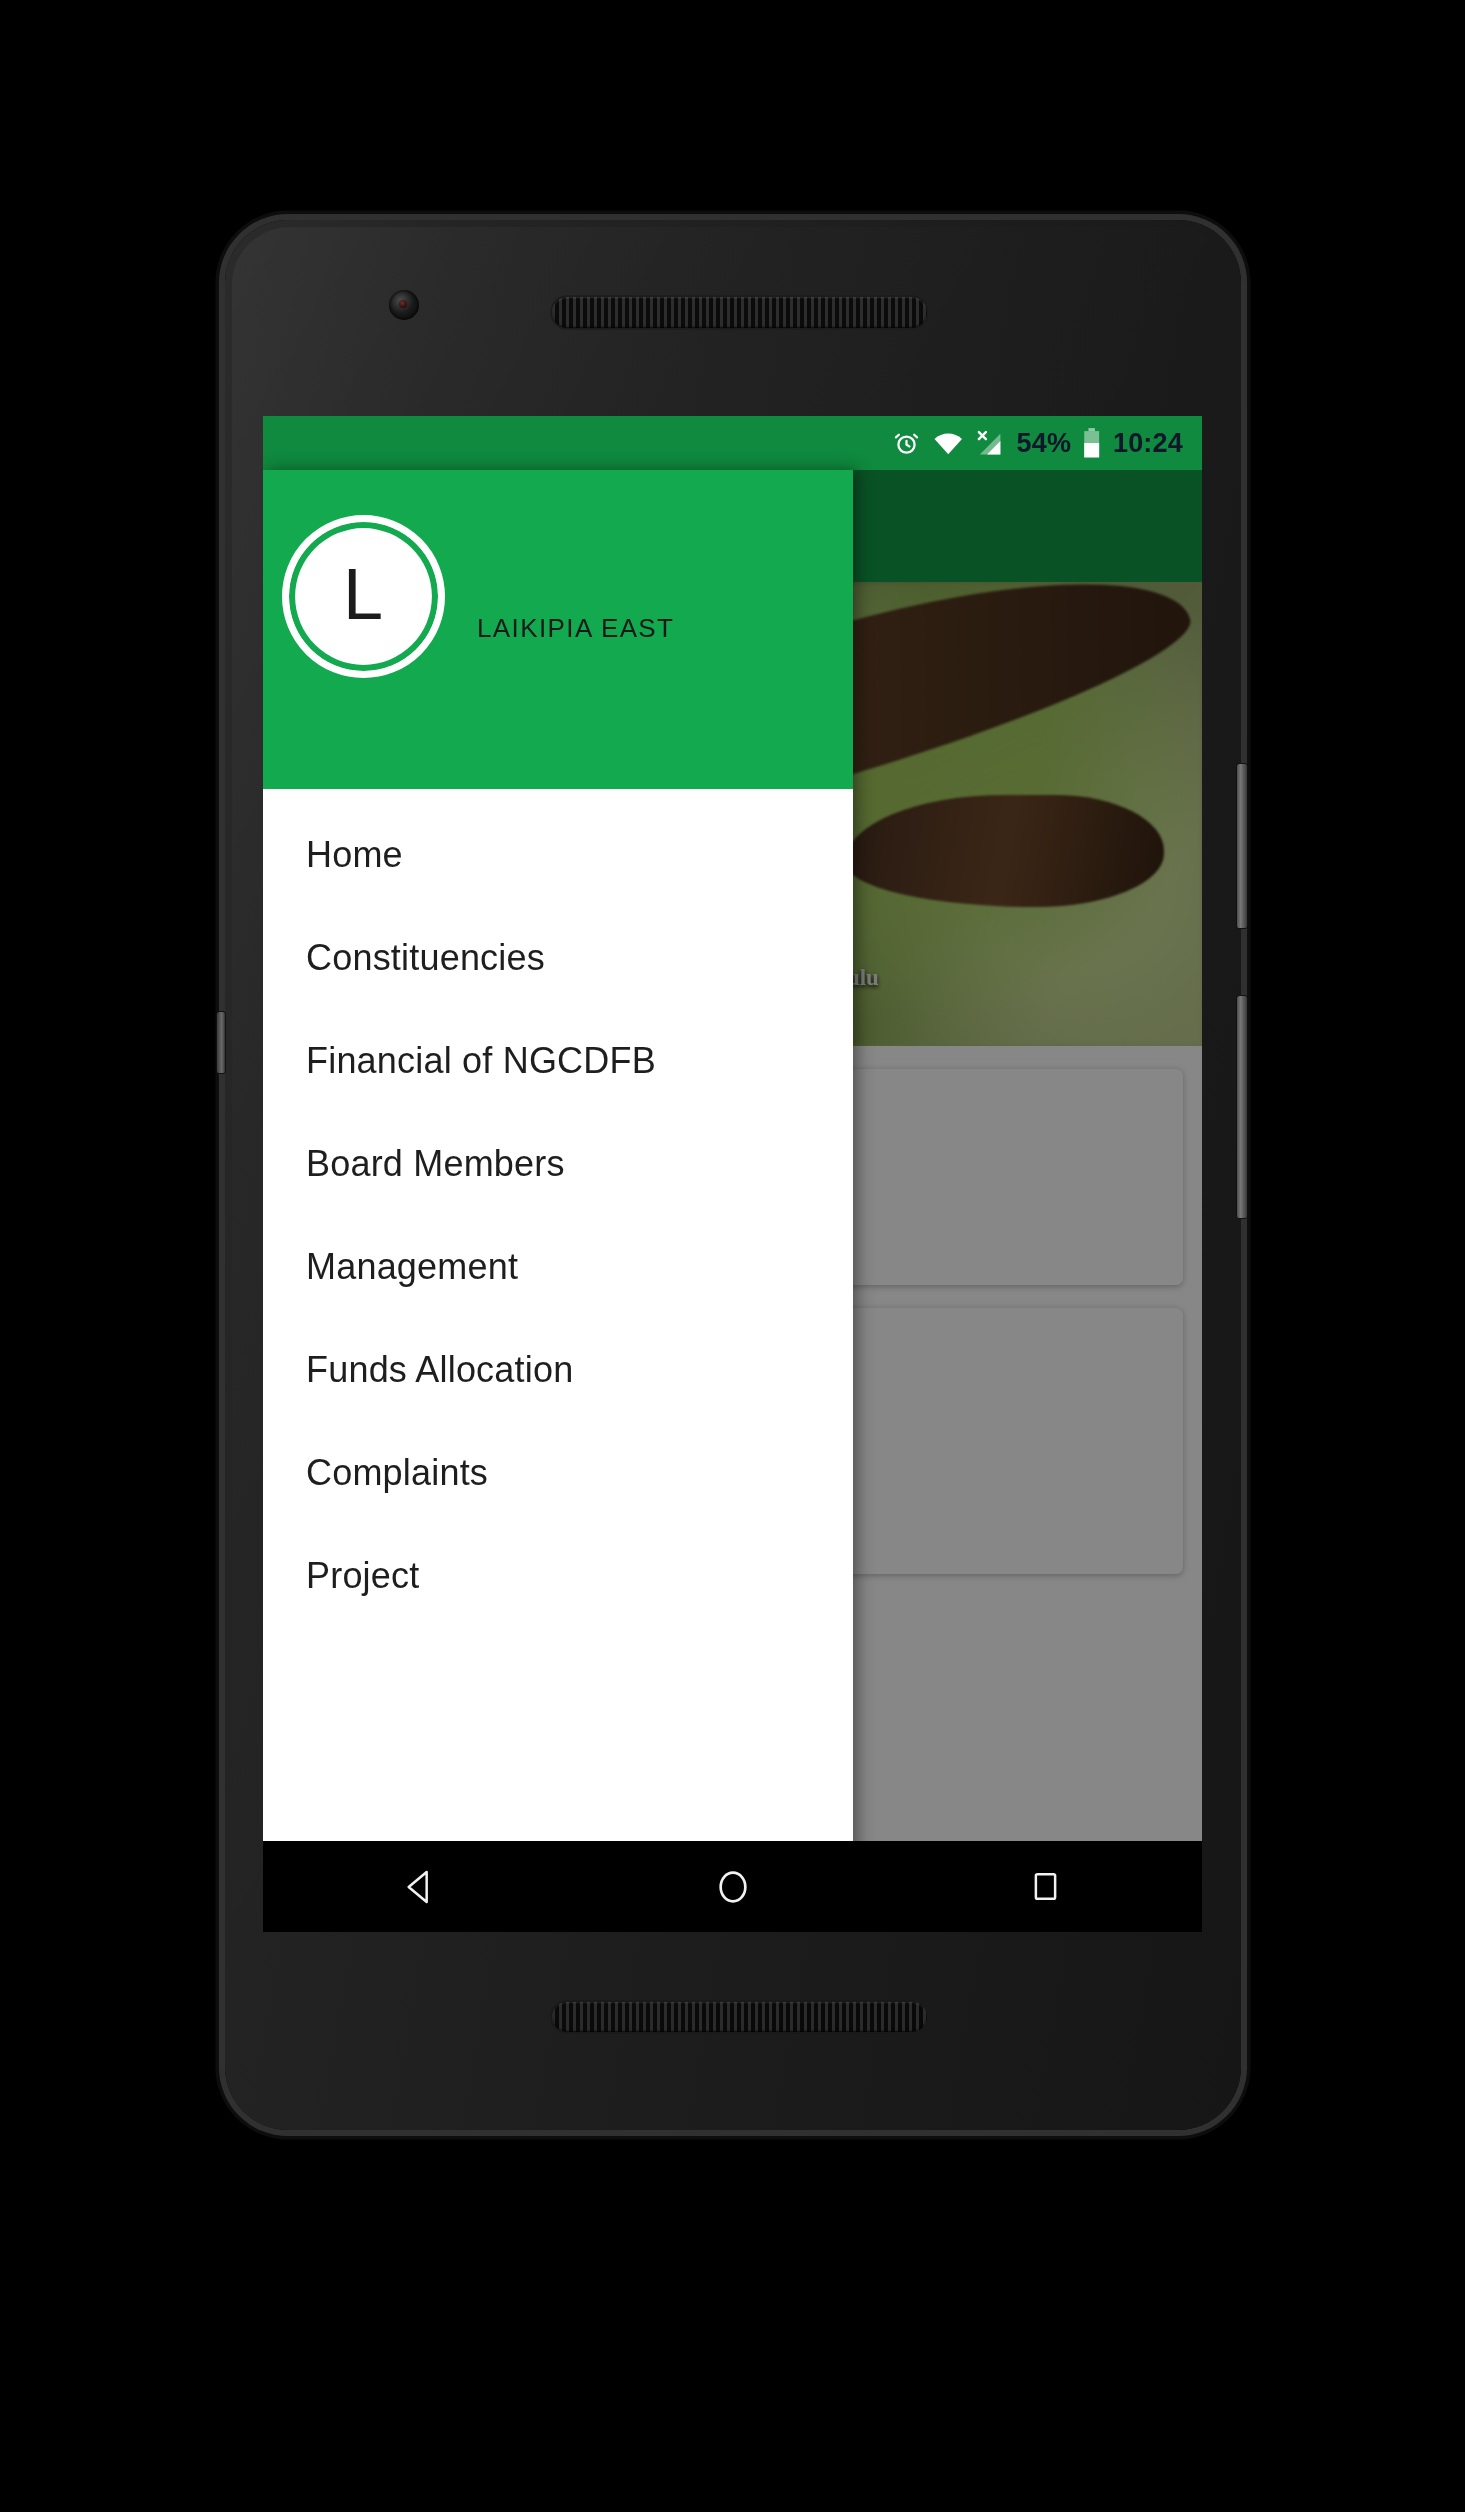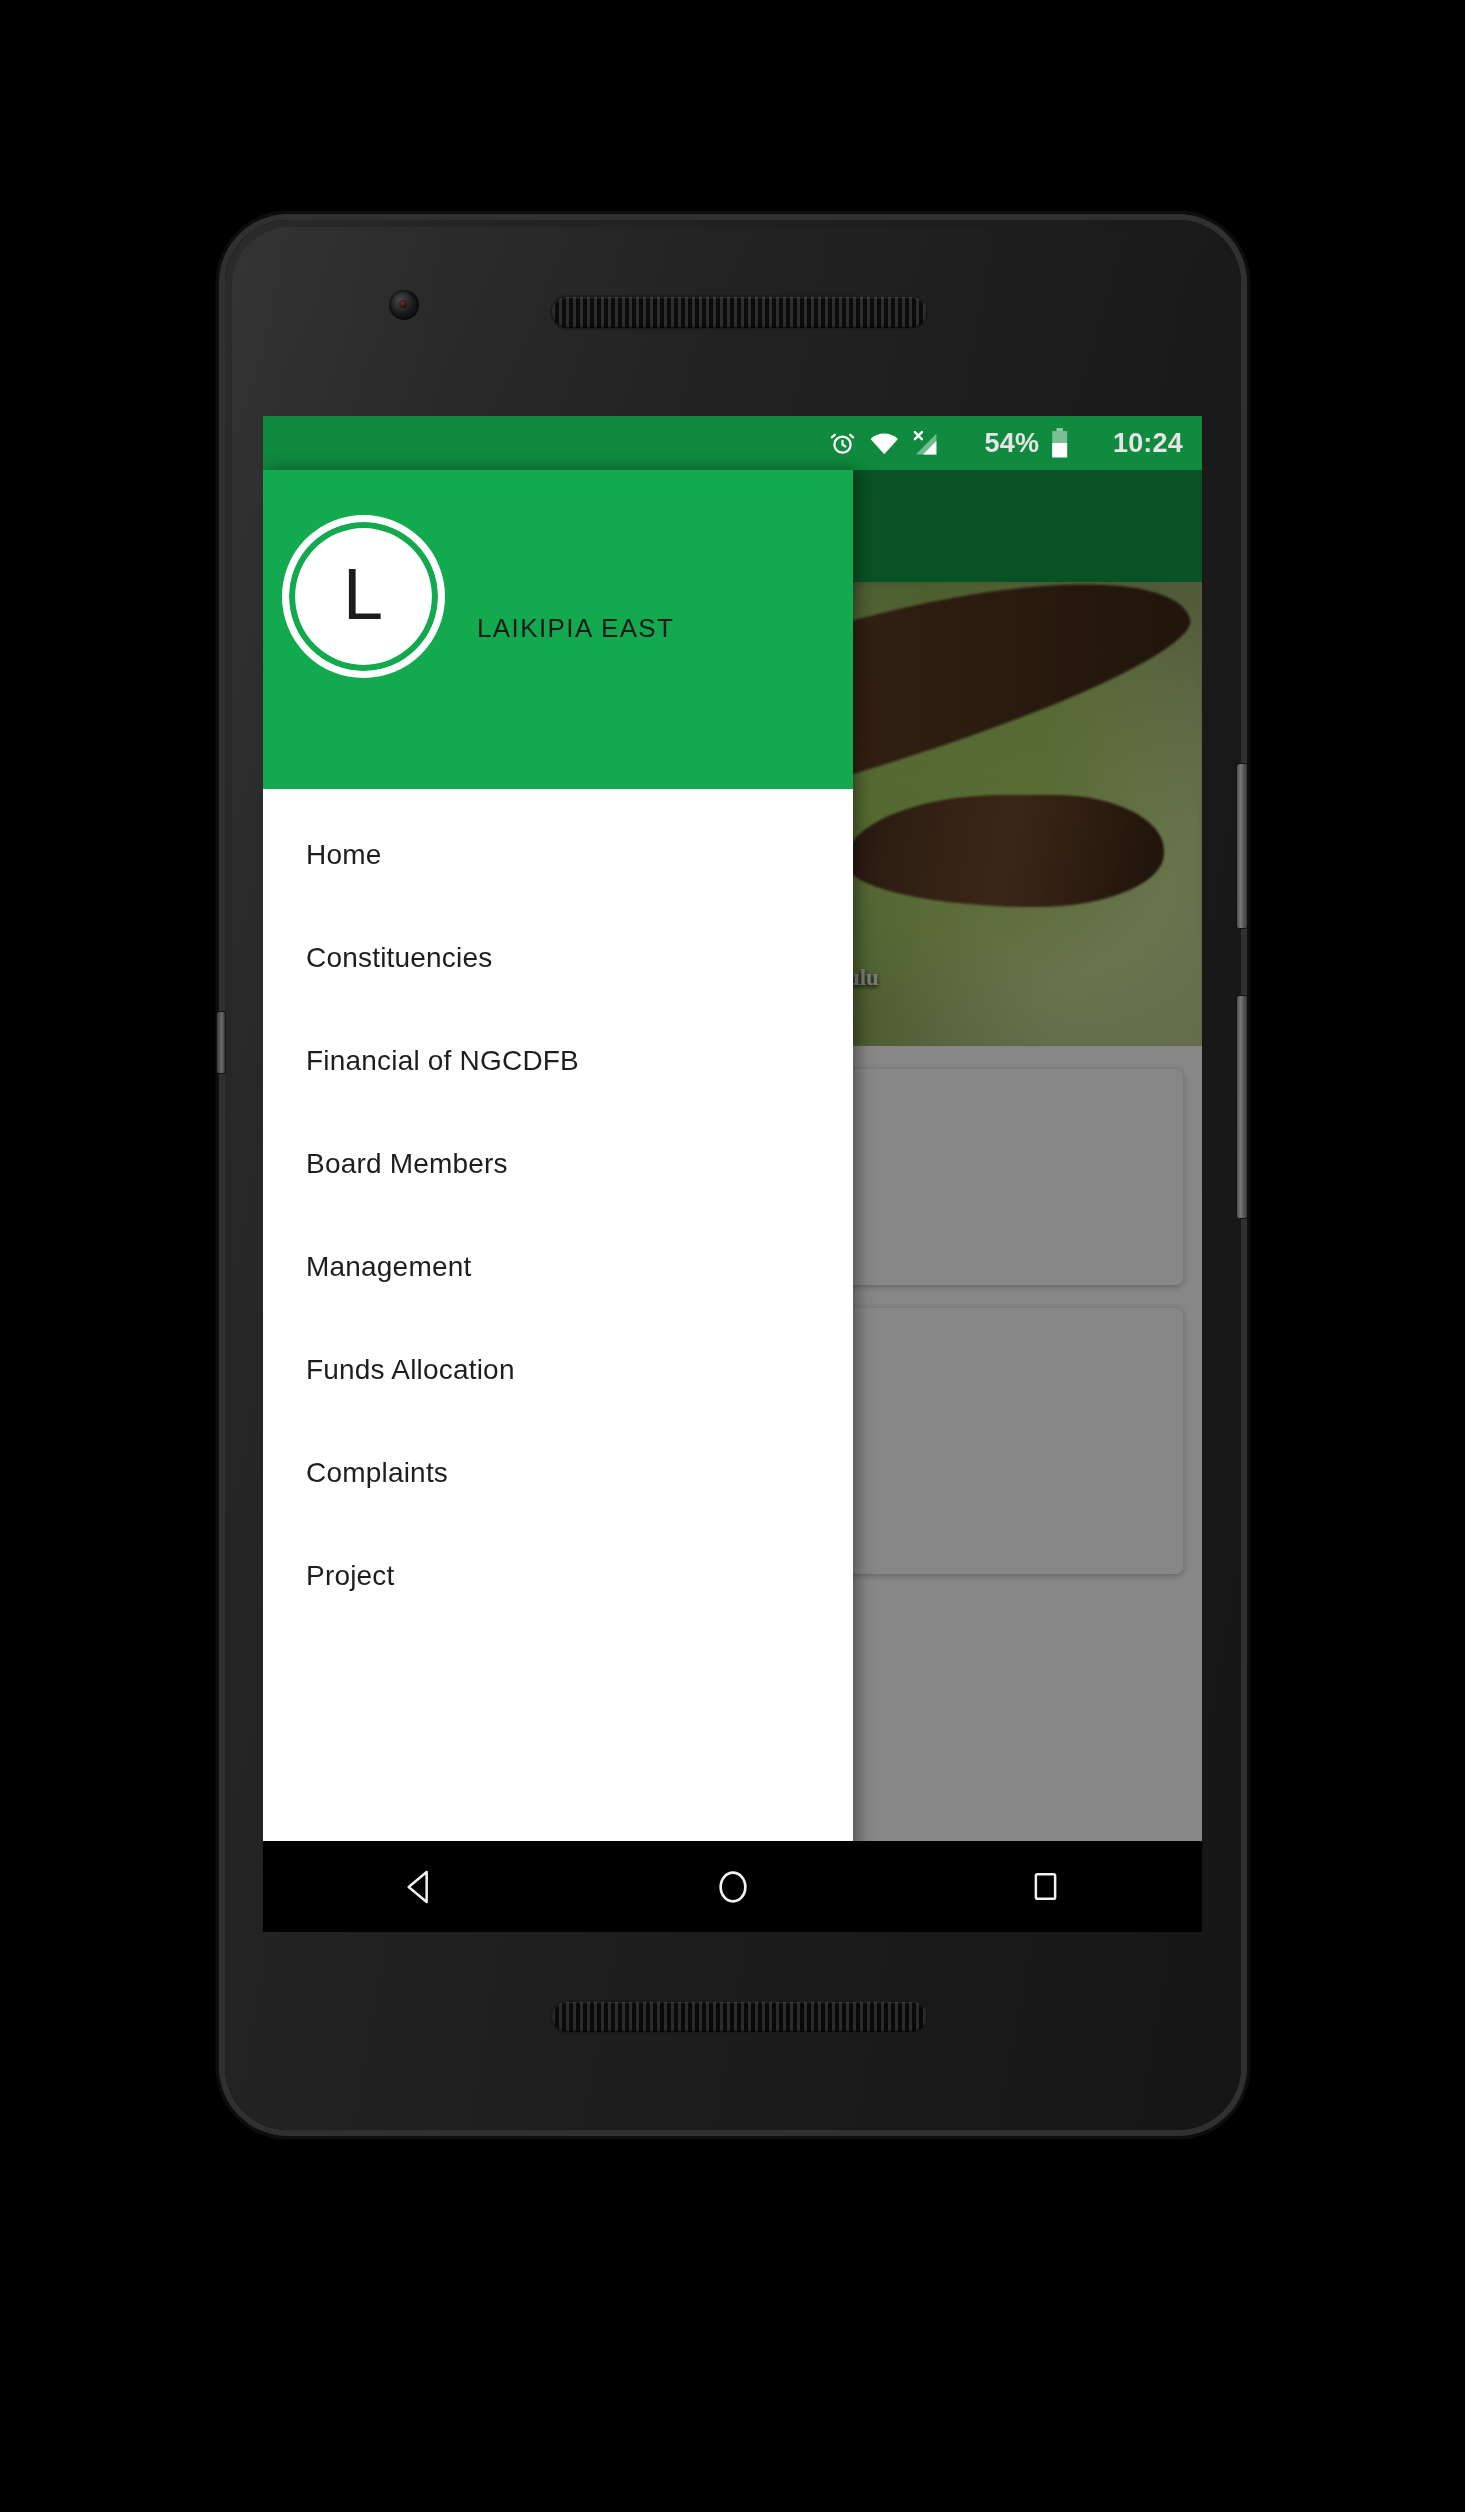--- a/index.html
+++ b/index.html
@@ -128,27 +128,26 @@
     background: #0f8a3e;
     display: flex;
     align-items: center;
     justify-content: flex-end;
     gap: 12.2px;
     padding-right: 19px;
     color: #ffffff;
   }
   .sb-icon { display: flex; align-items: center; }
   .sb-text {
-    color: #e5e5e5;
+    color: #0f172a;
     font-size: 27px;
     font-weight: 700;
     letter-spacing: 0.2px;
     line-height: 1;
     font-family: "Liberation Sans", sans-serif;
-    margin-left: 32px;
   }
 
   
   .app-content {
     position: absolute;
     left: 0; top: 54px;
     right: 0; bottom: 0;
     background: #ffffff;
     overflow: hidden;
   }
@@ -327,21 +326,21 @@
   }
   .menu-item {
     height: 103px;
     display: flex;
     align-items: center;
     padding-left: 43px;
     cursor: pointer;
   }
   .menu-label {
     color: #1e1e1e;
-    font-size: 28px;
+    font-size: 36px;
     font-weight: 300;
     letter-spacing: 0.2px;
     line-height: 1;
     white-space: nowrap;
   }
 
   .version-wrap {
     position: absolute;
     left: 12.2px;
     bottom: 23px;

